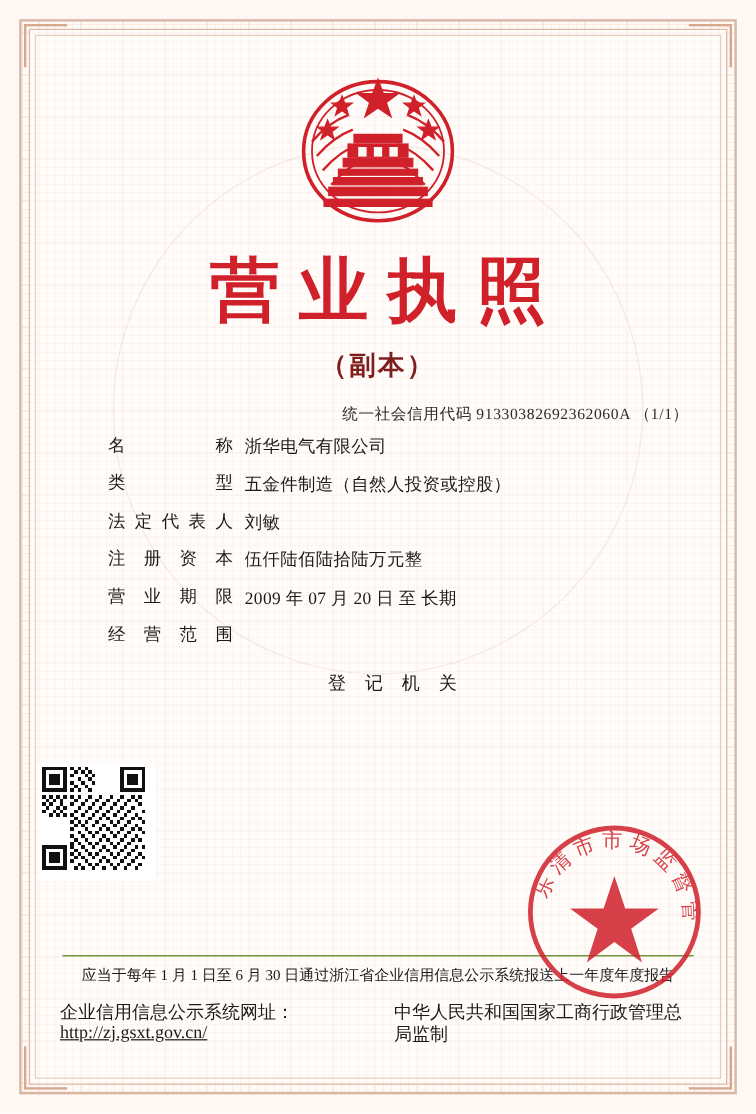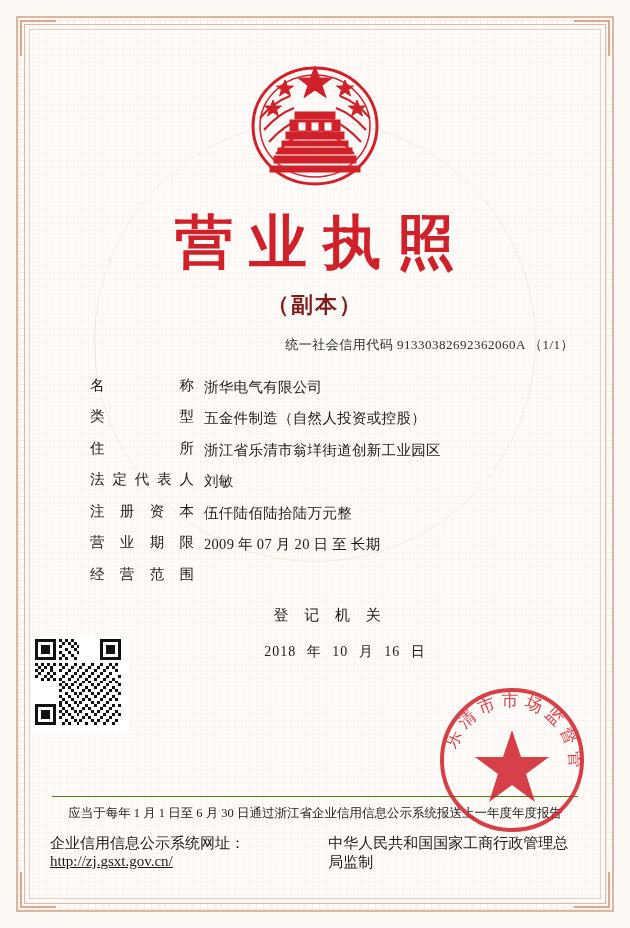--- a/index.html
+++ b/index.html
@@ -97,21 +97,21 @@
   .credit-code {
     text-align: right;
     font-size: 13px;
     color: #2b2b2b;
     margin-top: 16px;
     padding-right: 10px;
     letter-spacing: 0.5px;
   }
 
   .fields {
-    margin-top: 22px;
+    margin-top: 8px;
     padding-left: 44px;
     padding-right: 14px;
   }
   .field-row {
     display: flex;
     align-items: flex-start;
     margin-bottom: 9px;
   }
   .field-label {
     width: 104px;
@@ -280,50 +280,38 @@
     <div class="fields">
       <div class="field-row">
         <div class="field-label">名　　称</div>
         <div class="field-value">浙华电气有限公司</div>
       </div>
       <div class="field-row">
         <div class="field-label">类　　型</div>
         <div class="field-value">五金件制造（自然人投资或控股）</div>
       </div>
       <div class="field-row">
-        <div class="field-label">住　　所</div>
-        <div class="field-value">浙江省乐清市翁垟街道创新工业园区</div>
-      </div>
-      <div class="field-row">
         <div class="field-label">法定代表人</div>
         <div class="field-value">刘敏</div>
       </div>
       <div class="field-row">
         <div class="field-label">注册资本</div>
         <div class="field-value">伍仟陆佰陆拾陆万元整</div>
       </div>
       <div class="field-row">
         <div class="field-label">营业期限</div>
         <div class="field-value">2009 年 07 月 20 日 至 长期</div>
       </div>
       <div class="field-row">
         <div class="field-label">经营范围</div>
       </div>
     </div>
 
     <div class="registrar">登 记 机 关</div>
 
-    <div class="issue-date">
-      <span>2018</span>
-      <span>年</span>
-      <span>10</span>
-      <span>月</span>
-      <span>16</span>
-      <span>日</span>
-    </div>
 
     <div class="notice">应当于每年 1 月 1 日至 6 月 30 日通过浙江省企业信用信息公示系统报送上一年度年度报告</div>
 
     <div class="footer">
       <div class="left">
         <span>企业信用信息公示系统网址：</span><span class="url">http://zj.gsxt.gov.cn/</span>
       </div>
       <div class="right">中华人民共和国国家工商行政管理总局监制</div>
     </div>
   </div>

